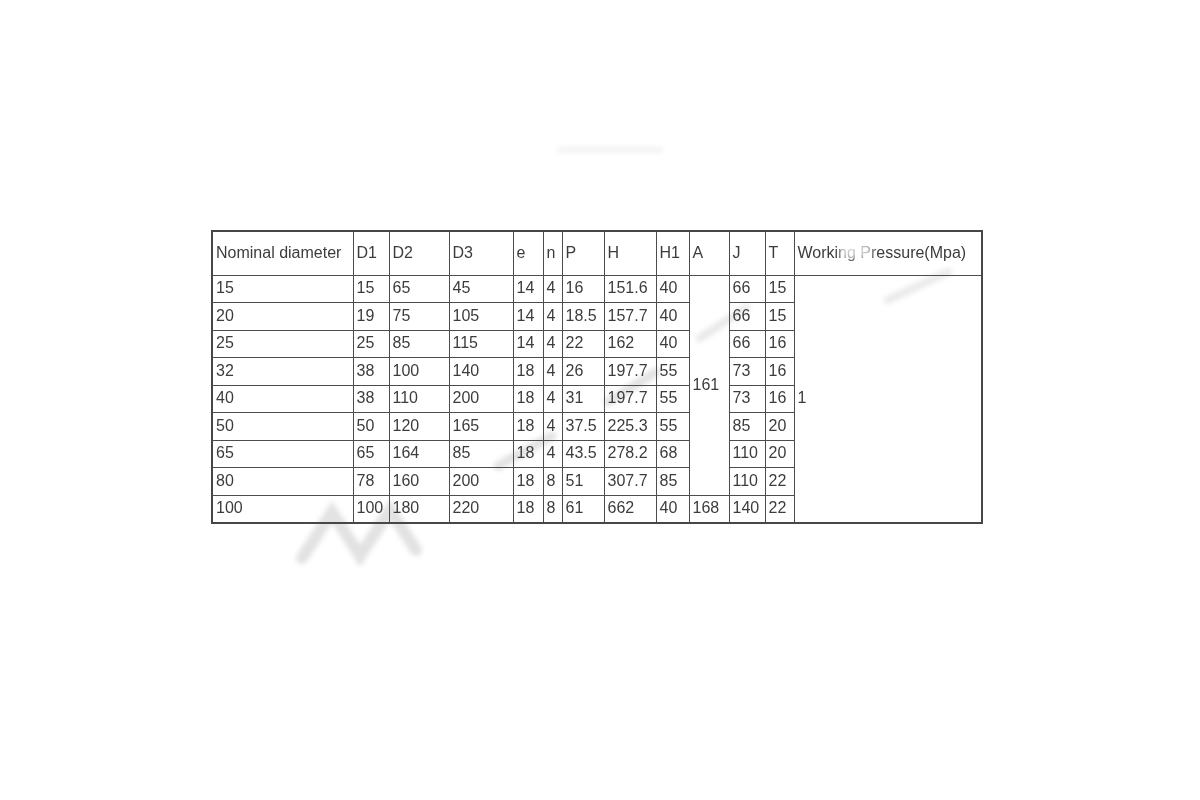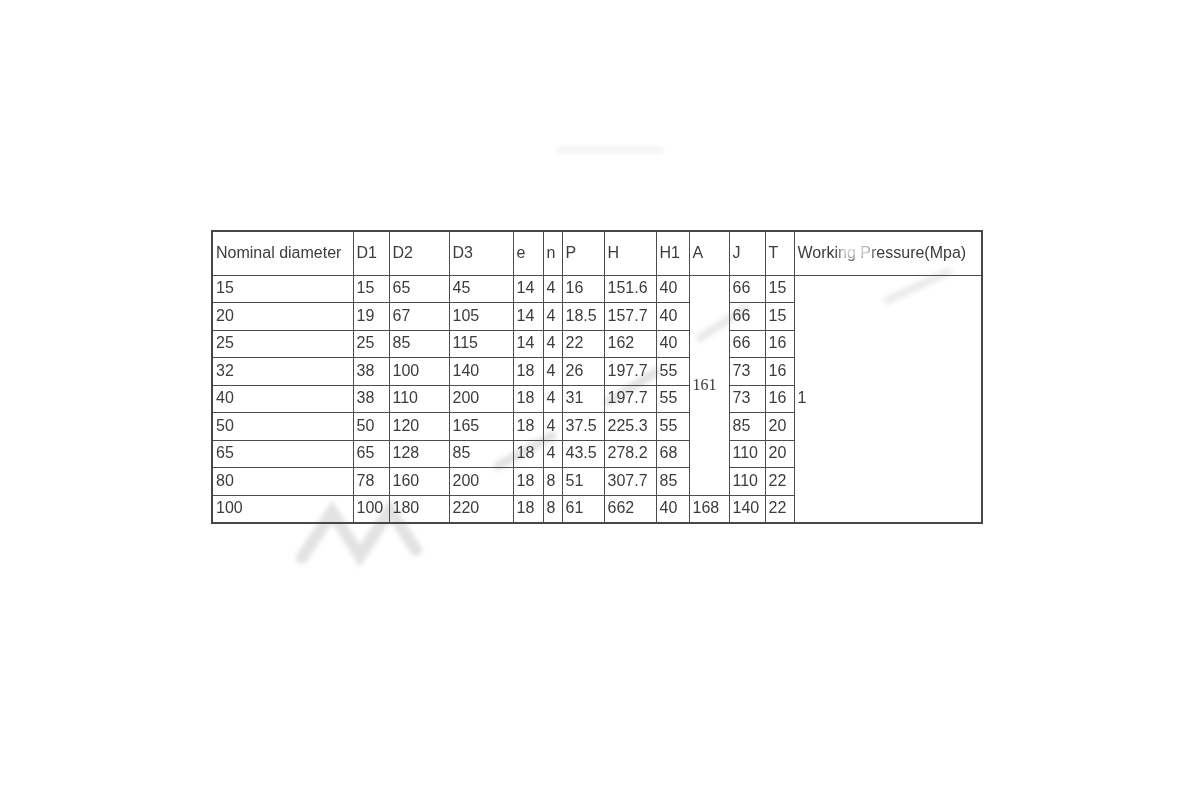--- a/index.html
+++ b/index.html
@@ -57,21 +57,21 @@
     line-height: 1.05;
     background: transparent;
   }
   .spec { border: 2px solid #474747; }
   .spec thead tr { height: 44px; }
   .spec tbody tr { height: 27.5px; margin-top: 19px; }
   .cell-wp {
     text-align: center;
     padding-left: 0;
   }
-  .cell-a { vertical-align: middle; font-family: Liberation Serif, serif; }
+  .cell-a { vertical-align: middle; }
   
   .fade1 { color: #a2a2a2; }
   .fade2 { color: #bcbcbc; }
 </style>
 </head>
 <body>
 
 <div class="page">
 
   <svg class="wm-under" width="1200" height="800" viewBox="0 0 1200 800">
@@ -135,21 +135,21 @@
         <td>151.6</td>
         <td>40</td>
         <td class="cell-a" rowspan="8">161</td>
         <td>66</td>
         <td>15</td>
         <td class="cell-wp" rowspan="9">1</td>
       </tr>
       <tr>
         <td>20</td>
         <td>19</td>
-        <td>67</td>
+        <td>75</td>
         <td>105</td>
         <td>14</td>
         <td>4</td>
         <td>18.5</td>
         <td>157.7</td>
         <td>40</td>
         <td>66</td>
         <td>15</td>
       </tr>
       <tr>
@@ -200,21 +200,21 @@
         <td class="fade2">4</td>
         <td class="fade1">37.5</td>
         <td>225.3</td>
         <td>55</td>
         <td>85</td>
         <td>20</td>
       </tr>
       <tr>
         <td>65</td>
         <td>65</td>
-        <td>128</td>
+        <td>164</td>
         <td>85</td>
         <td>18</td>
         <td>4</td>
         <td>43.5</td>
         <td>278.2</td>
         <td>68</td>
         <td>110</td>
         <td>20</td>
       </tr>
       <tr>

